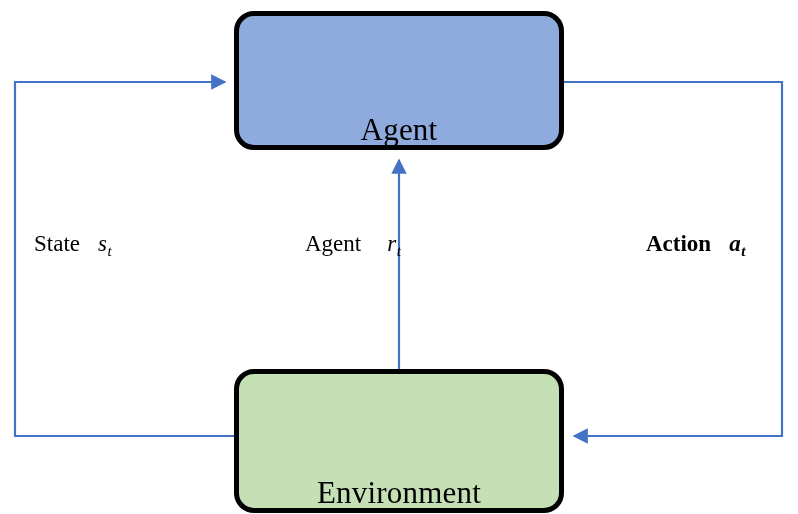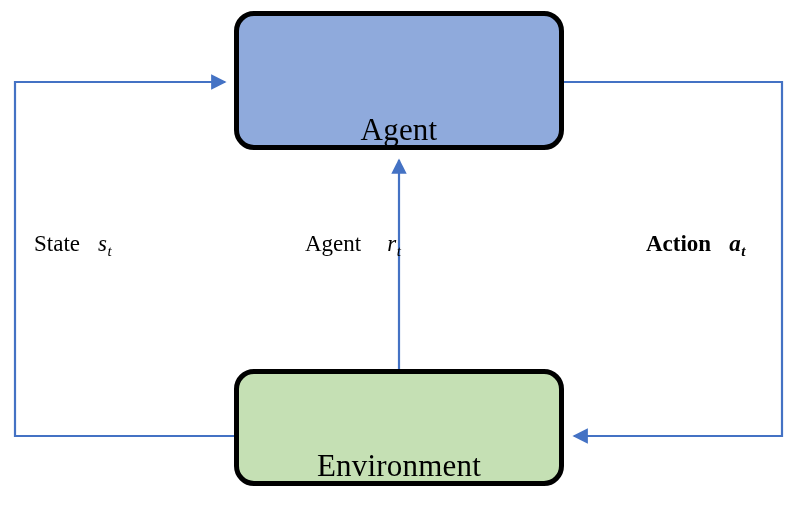--- a/index.html
+++ b/index.html
@@ -42,21 +42,21 @@
     left: 234px;
     top: 11px;
     width: 330px;
     height: 139px;
     background: #8FAADC;
   }
   #environment-node {
     left: 234px;
     top: 369px;
     width: 330px;
-    height: 117px;
+    height: 144px;
     background: #C5E0B4;
   }
   .edge-label {
     position: absolute;
     font-family: "Liberation Serif", "DejaVu Serif", serif;
     font-size: 23px;
     color: #000000;
     white-space: nowrap;
     line-height: 1;
   }

